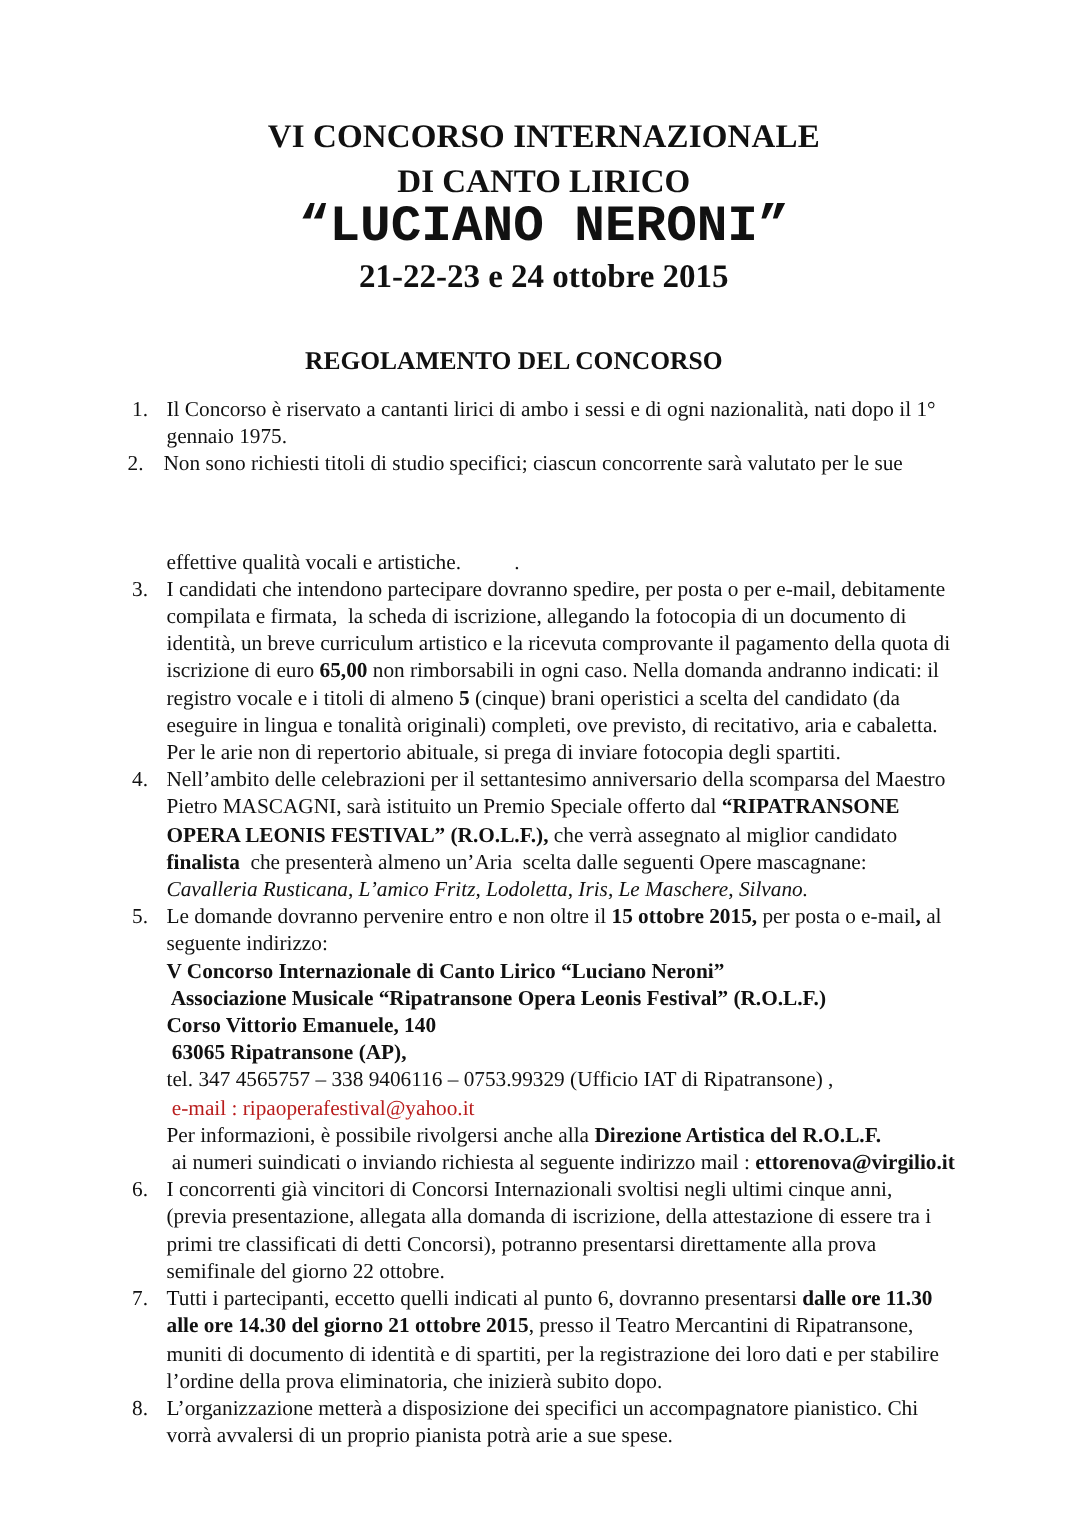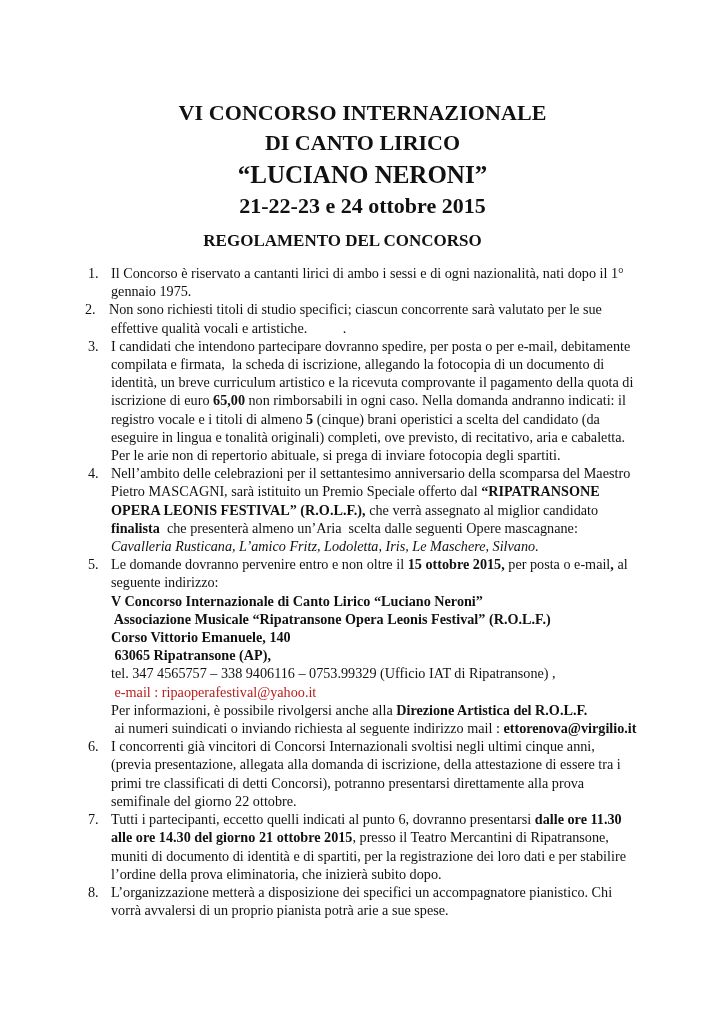--- a/index.html
+++ b/index.html
@@ -1,22 +1,22 @@
 <!DOCTYPE html>
 <html><head>
 <meta charset="utf-8">
 <style>
   html, body { margin: 0; padding: 0; background: #ffffff; }
   body { width: 725px; height: 1024px; position: relative; overflow: hidden;
          font-family: "Liberation Serif", "DejaVu Serif", serif; color: #111; }
   .page { position: absolute; left: 0; top: 0; width: 725px; height: 1024px; }
-  .title-block { position: absolute; top: 98px; left: 0; width: 725px; text-align: center; font-weight: bold; }
+  .title-block { position: absolute; top: 76px; left: 0; width: 725px; text-align: center; font-weight: bold; }
   .t1 { font-size: 22px; line-height: 30px; letter-spacing: 0.1px; }
   .t2 { font-size: 22px; line-height: 30px; }
-  .t3 { font-size: 25px; line-height: 33px; }
+  .t3 { font-size: 34px; line-height: 33px; font-family: Liberation Mono, monospace; }
   .t4 { font-size: 22px; line-height: 30px; }
   .subtitle { position: absolute; top: 230px; left: 0; width: 685px; text-align: center;
               font-weight: bold; font-size: 17px; line-height: 22px; }
   .rules { position: absolute; top: 264px; left: 88px; width: 600px; font-size: 14.2px; line-height: 18.2px; }
   .rule { position: relative; padding-left: 23px; }
   .num { position: absolute; left: 0; top: 0; }
   .rule.r2 .num { left: -3px; }
   .rule.r2 { padding-left: 21px; }
   .line { display: block; white-space: nowrap; }
   b { font-weight: bold; }
@@ -41,21 +41,21 @@
 
     <div class="rule">
       <span class="num">1.</span>
       <span class="line">Il Concorso è riservato a cantanti lirici di ambo i sessi e di ogni nazionalità, nati dopo il 1°</span>
       <span class="line">gennaio 1975.</span>
     </div>
 
     <div class="rule r2">
       <span class="num">2.</span>
       <span class="line">Non sono richiesti titoli di studio specifici; ciascun concorrente sarà valutato per le sue</span>
-      <span class="line" style="padding-left:2px;white-space:pre;">effettive qualità vocali e artistiche.          .</span>
+      <span class="line" style="padding-left:2px;white-space:pre;margin-top:47px;">effettive qualità vocali e artistiche.          .</span>
     </div>
 
     <div class="rule">
       <span class="num">3.</span>
       <span class="line">I candidati che intendono partecipare dovranno spedire, per posta o per e-mail, debitamente</span>
       <span class="line" style="white-space:pre;">compilata e firmata,  la scheda di iscrizione, allegando la fotocopia di un documento di</span>
       <span class="line">identità, un breve curriculum artistico e la ricevuta comprovante il pagamento della quota di</span>
       <span class="line"><span style="white-space:pre;">iscrizione di euro </span><b>65,00</b><span style="white-space:pre;"> non rimborsabili in ogni caso. Nella domanda andranno indicati: il</span></span>
       <span class="line"><span style="white-space:pre;">registro vocale e i titoli di almeno </span><b>5</b><span style="white-space:pre;"> (cinque) brani operistici a scelta del candidato (da</span></span>
       <span class="line">eseguire in lingua e tonalità originali) completi, ove previsto, di recitativo, aria e cabaletta.</span>

